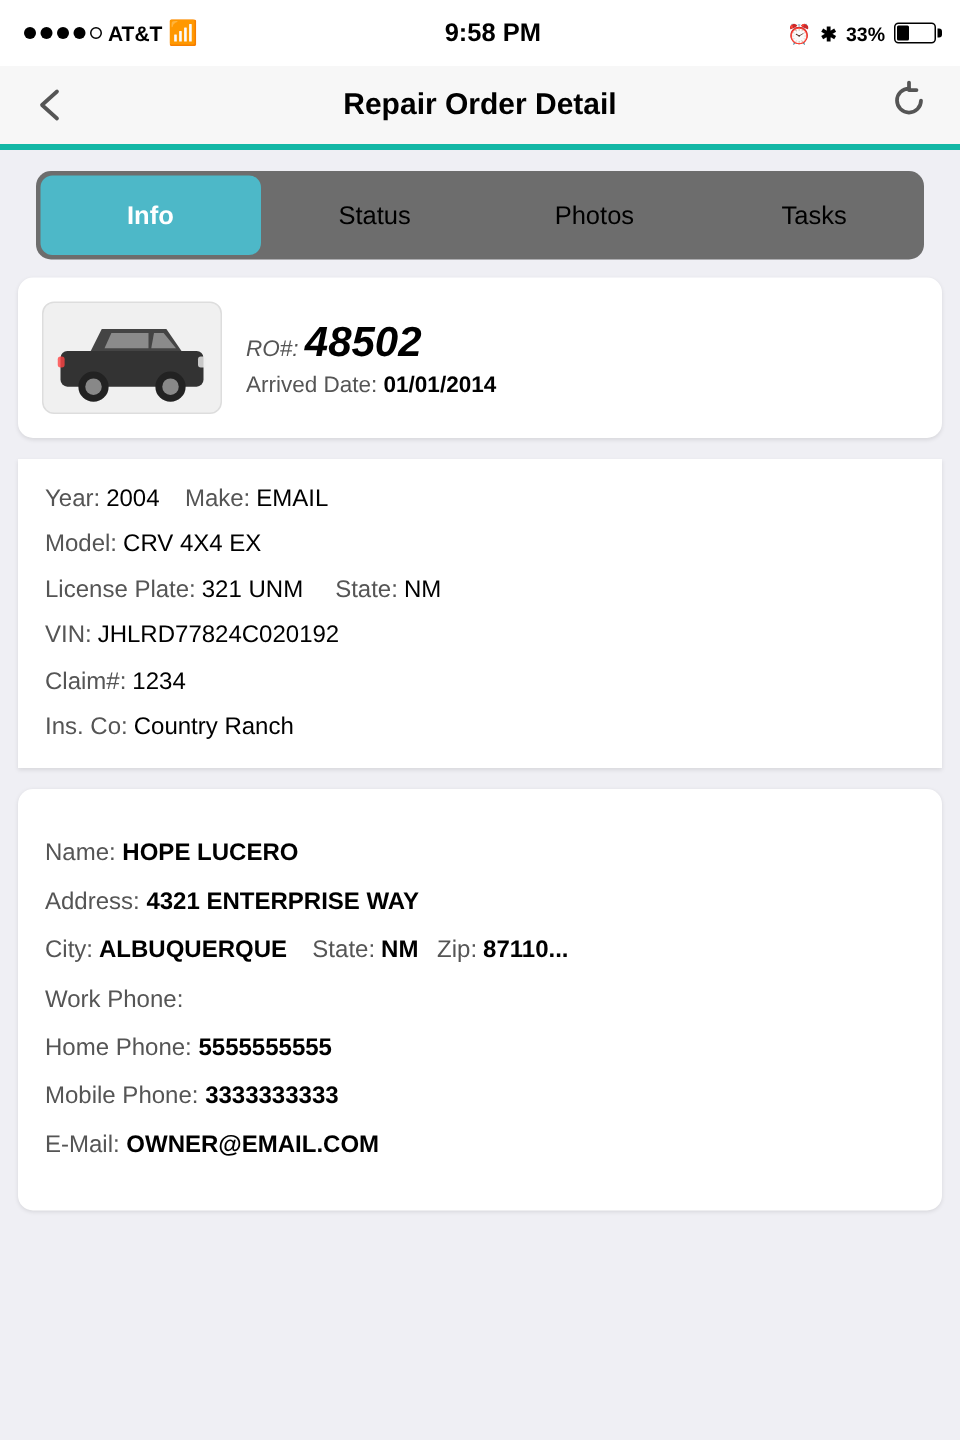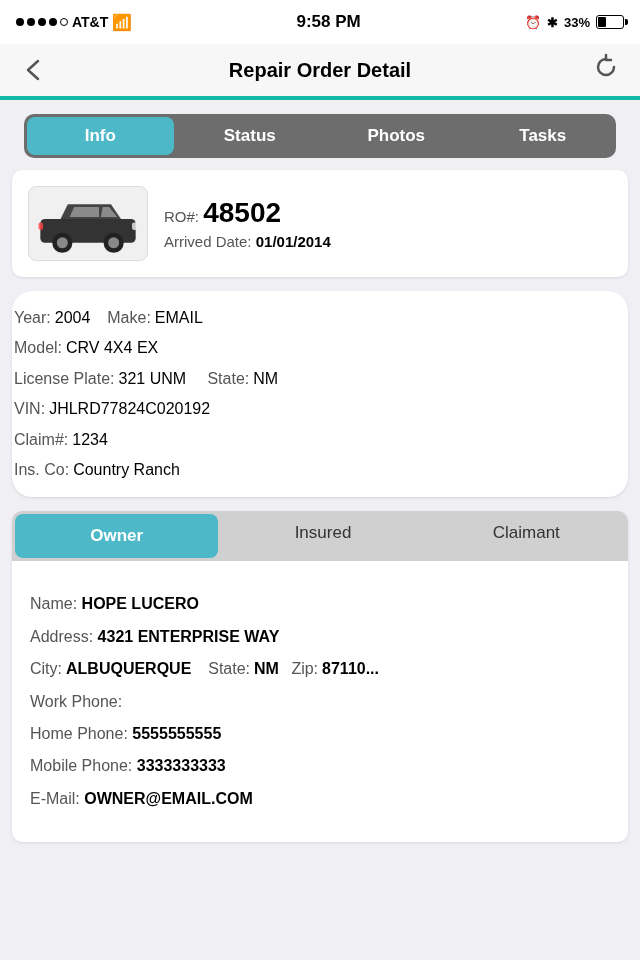--- a/index.html
+++ b/index.html
@@ -63,28 +63,28 @@
       background: none; border: none; padding: 4px;
     }
 
     
     .tab-bar {
       background: #6d6d6d;
       border-radius: 10px;
       margin: 14px 24px 12px;
       display: flex;
       overflow: hidden;
-      height: 44px;
+      height: 59px;
     }
     .tab-item {
       flex: 1;
       display: flex; align-items: center; justify-content: center;
-      color: #ffffff;
+      color: #000000;
       font-size: 17px;
-      font-weight: 700;
+      font-weight: 400;
       cursor: pointer;
       border: none; background: transparent;
     }
     .tab-item.active {
       background: #4db8c8;
       border-radius: 8px;
       color: #fff;
       font-weight: 700;
       margin: 3px;
     }
@@ -109,37 +109,37 @@
       width: 120px; height: 75px;
       background: #f0f0f0;
       border-radius: 8px;
       border: 1px solid #ddd;
       display: flex; align-items: center; justify-content: center;
       overflow: hidden;
       flex-shrink: 0;
     }
     .vehicle-info {}
     .ro-number {
-      font-size: 15px; color: #555; margin-bottom: 4px;
+      font-size: 15px; color: #555; margin-bottom: 4px; font-style: italic;
     }
     .ro-number strong {
       font-size: 28px; font-weight: 800; color: #000;
     }
     .arrived-date {
       font-size: 15px; color: #555;
     }
     .arrived-date strong {
       color: #000; font-weight: 700;
     }
 
     
     .details-card {
       background: #fff;
-      border-radius: 20px;
-      padding: 16px 2px;
+      border-radius: 0;
+      padding: 16px 18px;
       margin-bottom: 14px;
       box-shadow: 0 1px 3px rgba(0,0,0,0.1);
       text-align: right;
     }
     .detail-row {
       font-size: 16px;
       color: #555;
       margin-bottom: 8px;
       line-height: 1.4;
     }
@@ -312,31 +312,20 @@
       <span>Claim#:</span>
       <strong>1234</strong>
     </div>
     <div class="detail-row detail-inline">
       <span>Ins. Co:</span>
       <strong>Country Ranch</strong>
     </div>
   </div>
 
   <div class="person-card">
-    <div class="person-tab-bar">
-      <button class="person-tab active">
-        <span>Owner</span>
-      </button>
-      <button class="person-tab">
-        <span>Insured</span>
-      </button>
-      <button class="person-tab">
-        <span>Claimant</span>
-      </button>
-    </div>
     <div class="person-details">
       <div class="person-row">
         <span>Name:</span>
         <strong>HOPE LUCERO</strong>
       </div>
       <div class="person-row">
         <span>Address:</span>
         <strong>4321 ENTERPRISE WAY</strong>
       </div>
       <div class="person-row detail-inline">

